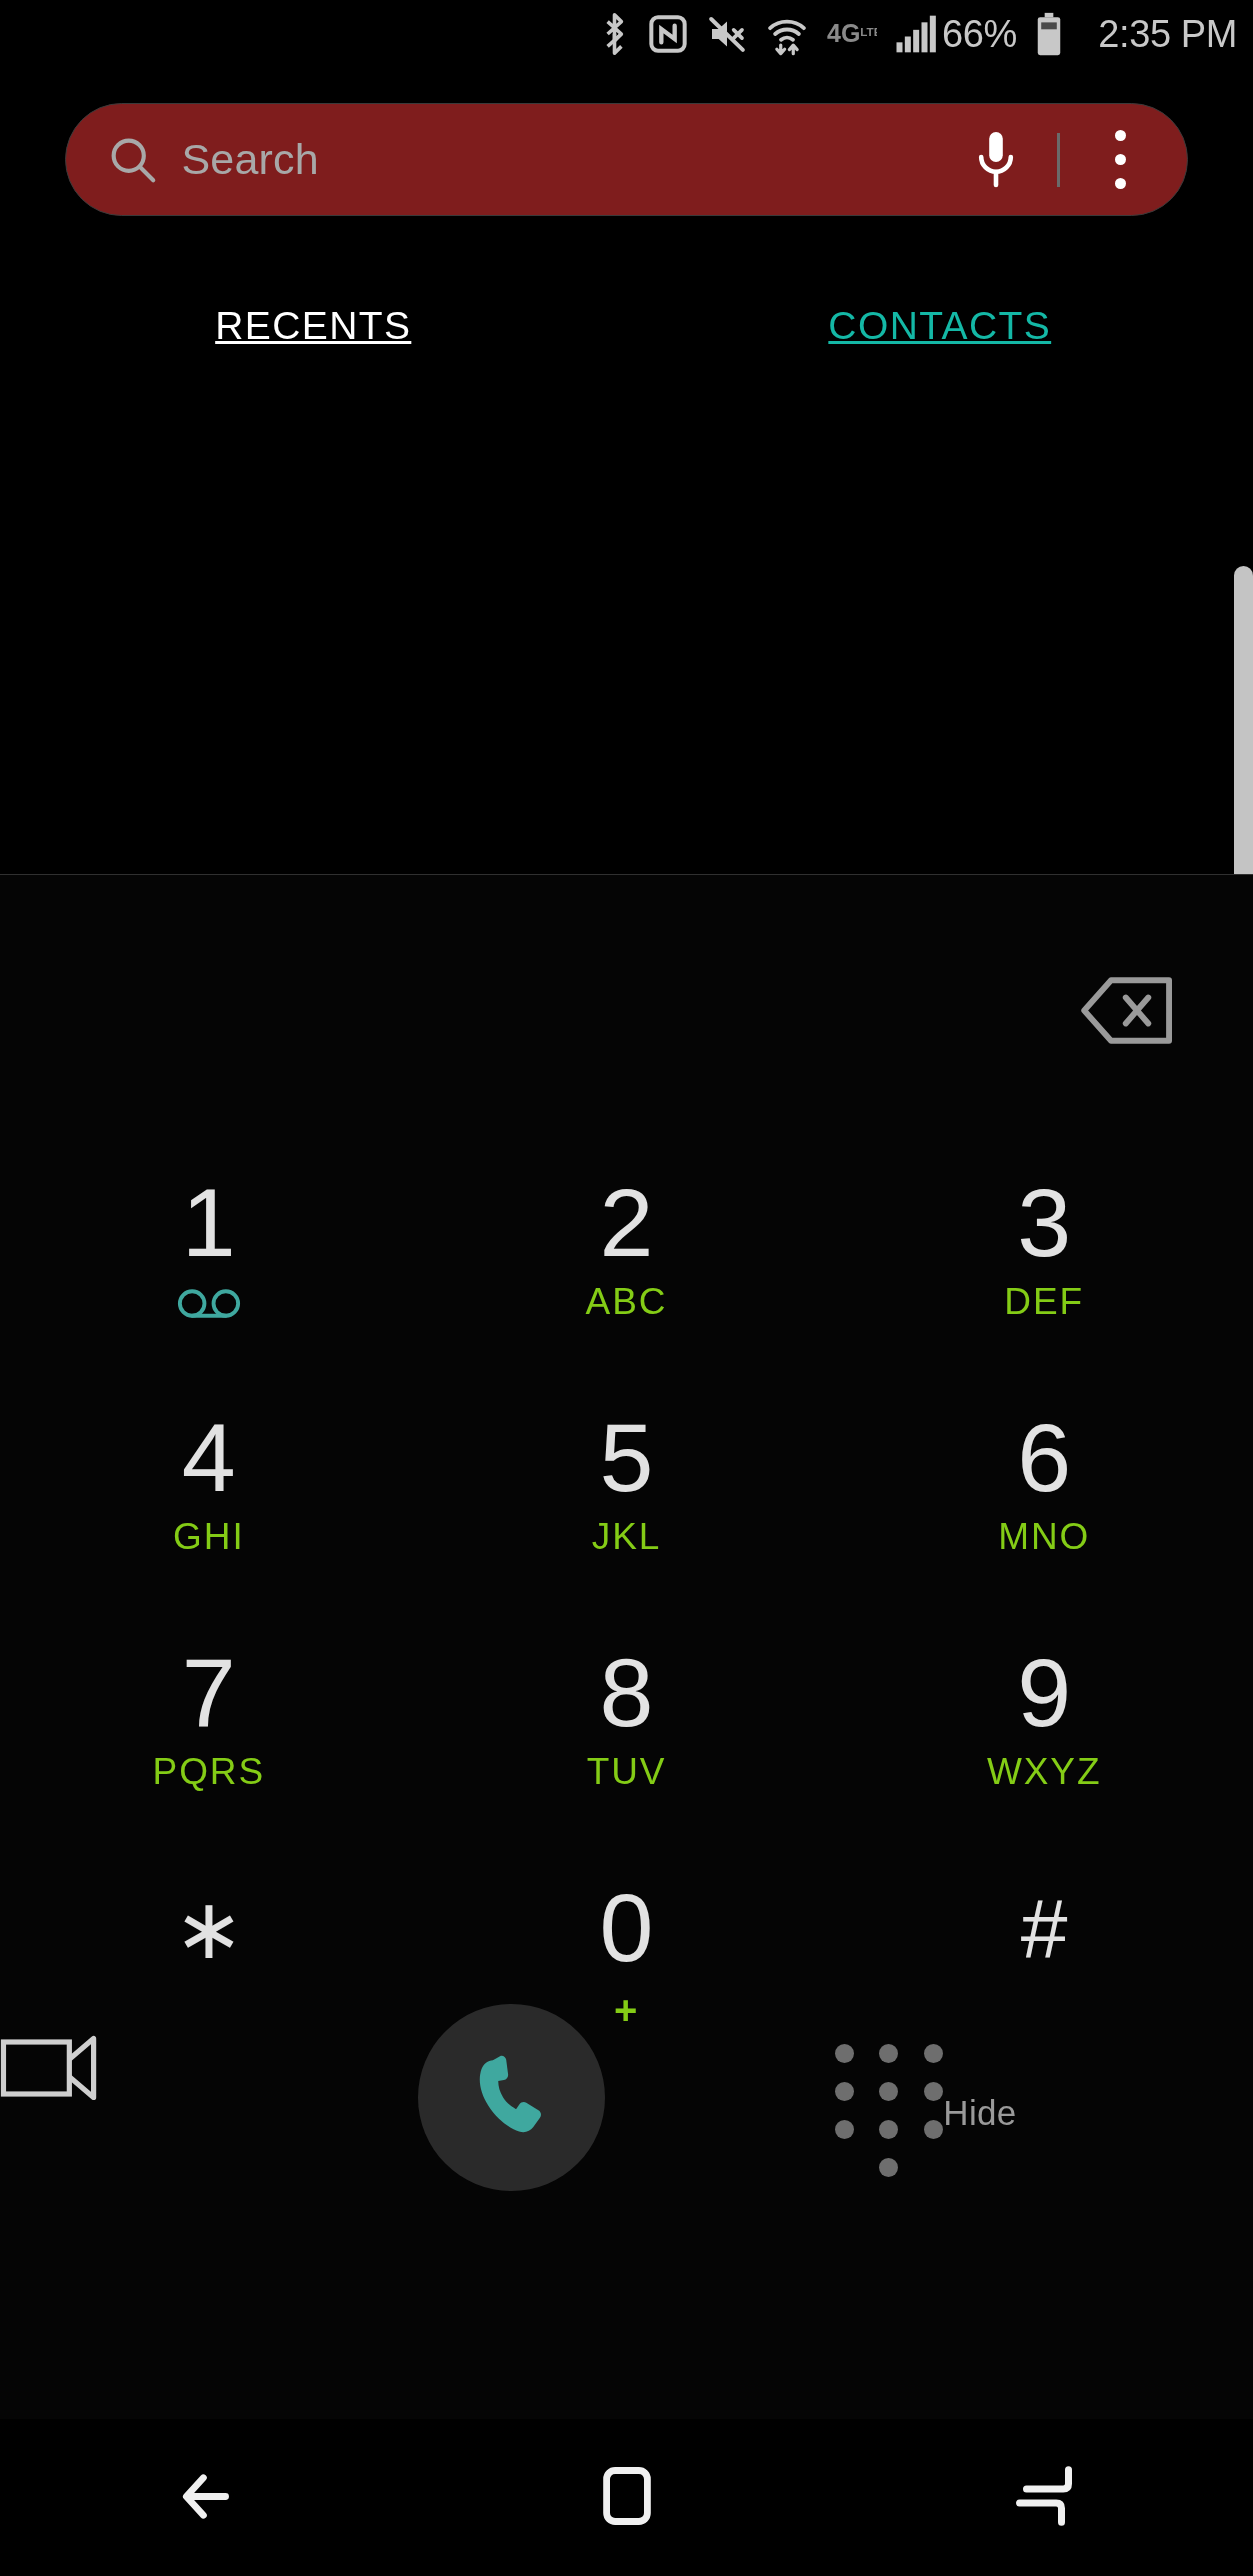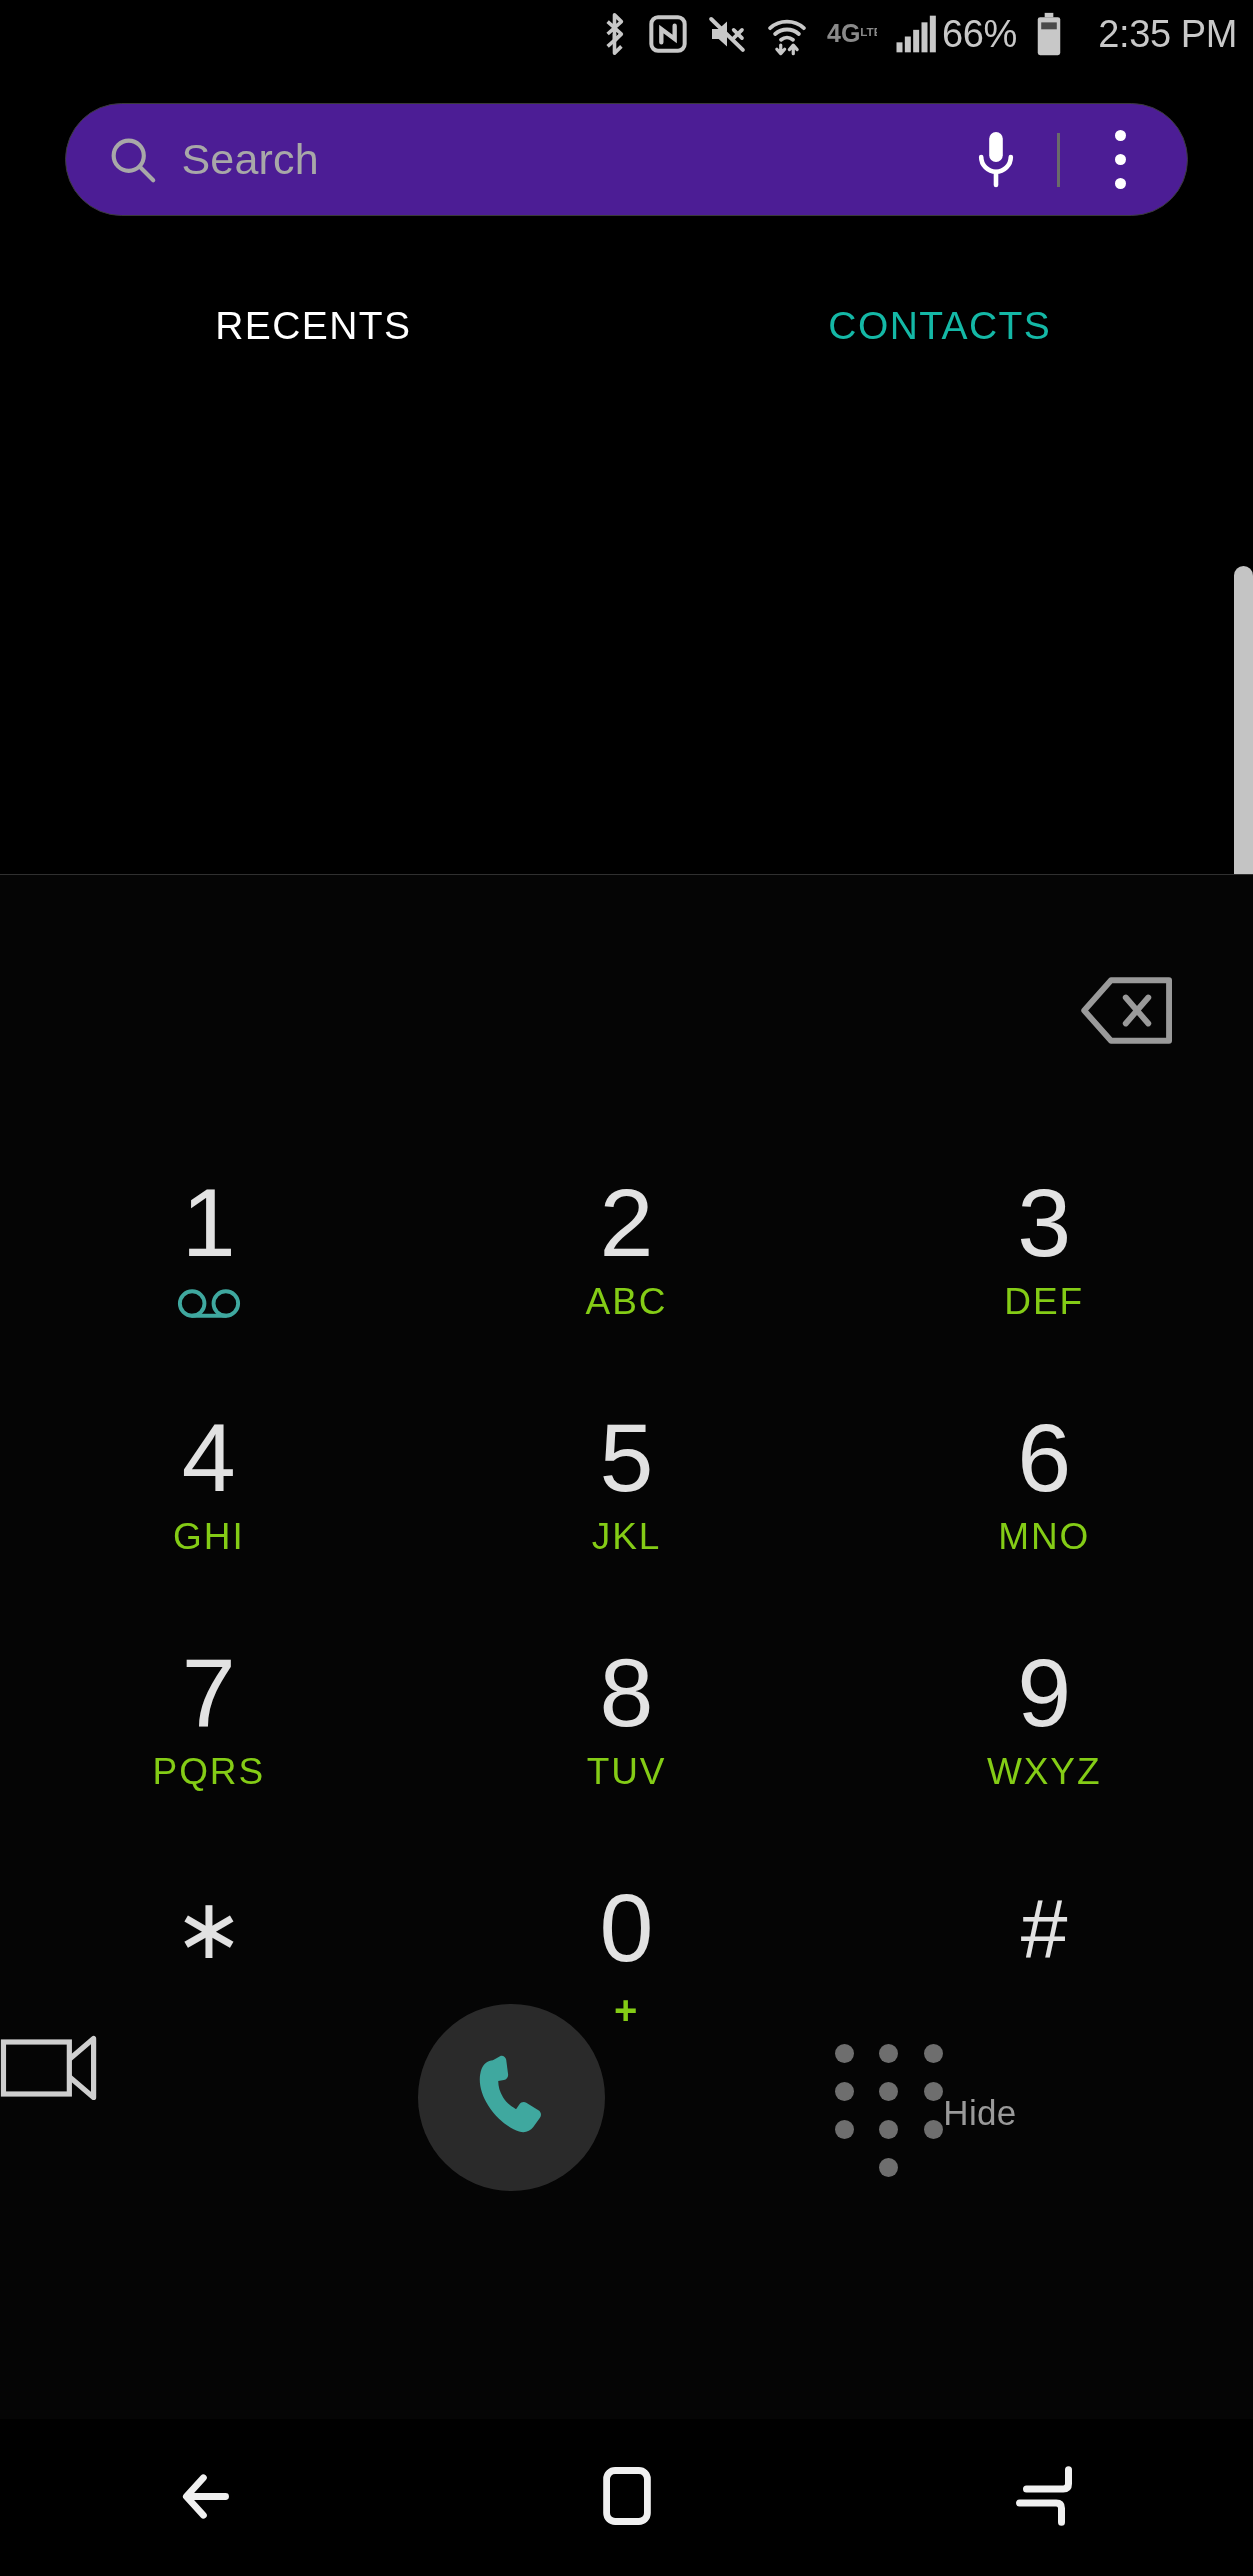--- a/index.html
+++ b/index.html
@@ -21,21 +21,21 @@
   .sb-text{
     color:#c8c8c8; font-size:38px; letter-spacing:-0.4px;
     margin-left:3px; font-weight:400; line-height:1;
   }
   .sb-time{ margin-left:34px; }
 
   
   .searchbar{
     position:absolute; top:103px; left:65px;
     width:1123px; height:113px;
-    background:#4c1d95; border-radius:57px;
+    background:#7f1d1d; border-radius:57px;
     border:0.9px solid #3a3a3a;
     display:flex; align-items:center;
   }
   .search-icon{ margin-left:42px; flex:0 0 auto; display:flex; }
   .search-placeholder{
     margin-left:24.4px; color:#a8a8a8; font-size:43px; flex:1 1 auto;
     letter-spacing:0.2px;
   }
   .mic-btn{ flex:0 0 auto; display:flex; align-items:center; justify-content:center; width:84px; }
   .sb-divider{ width:2.6px; height:54px; background:#6a6a6a; flex:0 0 auto; margin:0 19px; }
@@ -45,21 +45,21 @@
   }
   .dot3{ width:11.3px; height:11.3px; border-radius:50%; background:#fff; }
 
   
   .tabs{
     position:absolute; top:287px; left:0; width:1253px; height:78px;
     display:flex;
   }
   .tab{
     flex:1 1 50%; display:flex; align-items:center; justify-content:center;
-    color:#ffffff; font-size:39px; letter-spacing:1.4px;
+    color:#ffffff; font-size:39px; letter-spacing:1.4px;text-decoration:underline;
   }
   .tab.inactive{ color:#14b8a6; }
 
   
   .list-area{
     position:absolute; top:366px; left:0; width:1253px; height:509px;
     background:#000;
   }
   .scrollbar{
     position:absolute; top:566px; right:0; width:19px; height:509px;

